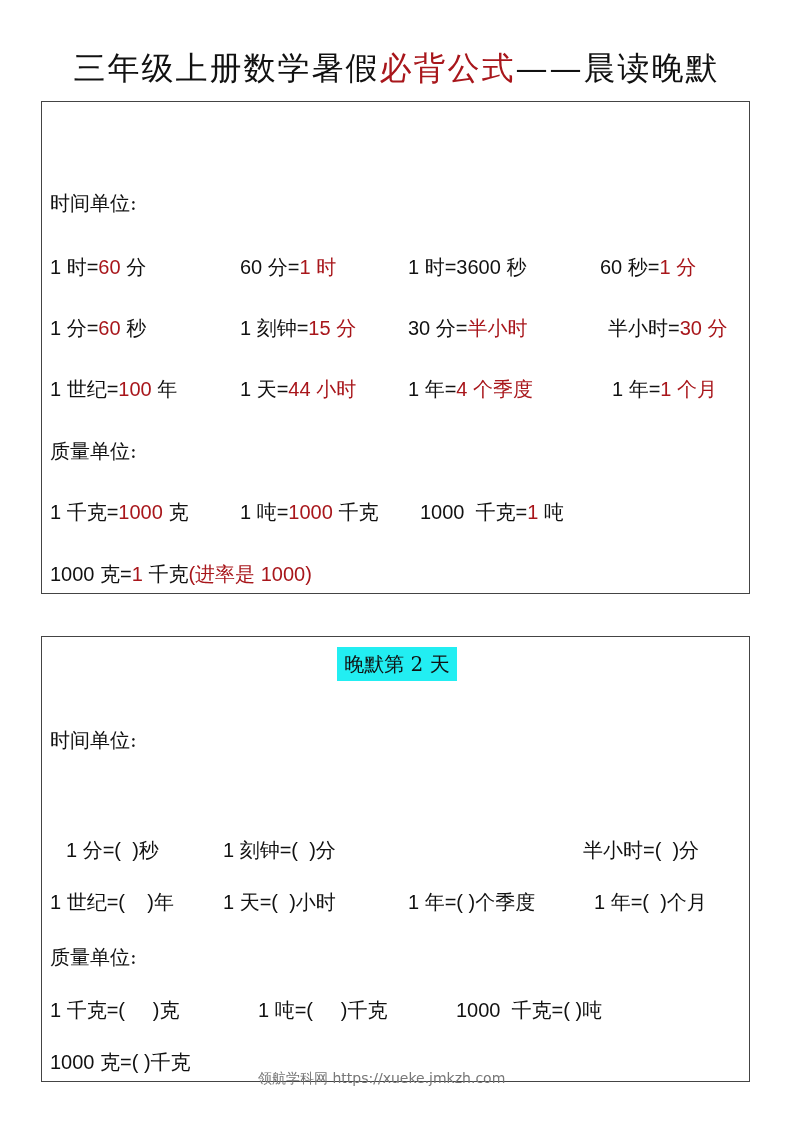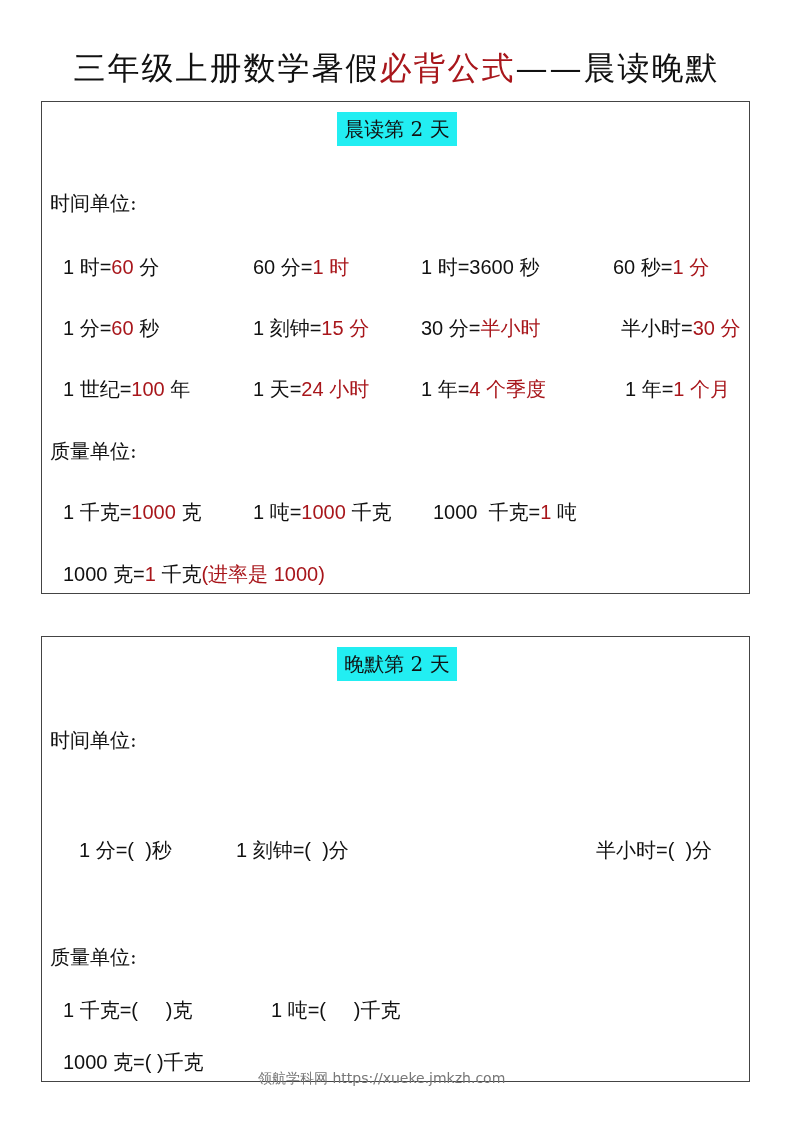--- a/index.html
+++ b/index.html
@@ -9,49 +9,48 @@
            font-size:32px; letter-spacing:2px; line-height:44px; }
   .title .red { color:#a8161b; }
   .box { position:absolute; left:41px; width:709px; border:1px solid #444; box-sizing:border-box; }
   .box1 { top:101px; height:493px; }
   .box2 { top:636px; height:446px; }
   .daytag { position:absolute; left:295px; width:120px; height:34px; background:#22eef2;
             font-size:20px; line-height:34px; text-align:center; }
   .row { position:absolute; left:0; width:709px; height:30px; font-size:20px; line-height:30px;
          font-family:"Liberation Sans","DejaVu Sans",sans-serif; }
   .head { font-family:"DejaVu Serif","Liberation Serif",serif; left:8px; }
-  .cell { position:absolute; top:0; white-space:pre;margin-left:13px; }
+  .cell { position:absolute; top:0; white-space:pre; }
   .r { color:#a8161b; }
   .watermark { position:absolute; left:258px; top:1070px; font-size:14px; color:#777;
                font-family:"DejaVu Sans",sans-serif; }
 </style>
 </head>
 <body>
 
 <div class="title"><span>三年级上册数学暑假</span><span class="red">必背公式</span><span>——晨读晚默</span></div>
 
 <div class="box box1">
-  <div class="daytag" style="top:10px">晨读第 2 天</div>
   <div class="row head" style="top:86px">时间单位:</div>
 
   <div class="row" style="top:150px">
     <span class="cell" style="left:8px"><span>1 时=</span><span class="r">60</span><span> 分</span></span>
     <span class="cell" style="left:198px"><span>60 分=</span><span class="r">1 时</span></span>
     <span class="cell" style="left:366px"><span>1 时=3600 秒</span></span>
     <span class="cell" style="left:558px"><span>60 秒=</span><span class="r">1 分</span></span>
   </div>
   <div class="row" style="top:211px">
     <span class="cell" style="left:8px"><span>1 分=</span><span class="r">60</span><span> 秒</span></span>
     <span class="cell" style="left:198px"><span>1 刻钟=</span><span class="r">15 分</span></span>
     <span class="cell" style="left:366px"><span>30 分=</span><span class="r">半小时</span></span>
     <span class="cell" style="left:566px"><span>半小时=</span><span class="r">30 分</span></span>
   </div>
   <div class="row" style="top:272px">
     <span class="cell" style="left:8px"><span>1 世纪=</span><span class="r">100</span><span> 年</span></span>
-    <span class="cell" style="left:198px"><span>1 天=</span><span class="r">24 小时</span></span>
+    <span class="cell" style="left:198px"><span>1 天=</span><span class="r">44 小时</span></span>
     <span class="cell" style="left:366px"><span>1 年=</span><span class="r">4 个季度</span></span>
     <span class="cell" style="left:570px"><span>1 年=</span><span class="r">1 个月</span></span>
   </div>
 
   <div class="row head" style="top:334px">质量单位:</div>
   <div class="row" style="top:395px">
     <span class="cell" style="left:8px"><span>1 千克=</span><span class="r">1000</span><span> 克</span></span>
     <span class="cell" style="left:198px"><span>1 吨=</span><span class="r">1000</span><span> 千克</span></span>
     <span class="cell" style="left:378px"><span>1000  千克=</span><span class="r">1</span><span> 吨</span></span>
   </div>
@@ -62,24 +61,31 @@
 
 <div class="box box2">
   <div class="daytag" style="top:10px">晚默第 2 天</div>
   <div class="row head" style="top:88px">时间单位:</div>
 
   <div class="row" style="top:198px">
     <span class="cell" style="left:24px">1 分=(  )秒</span>
     <span class="cell" style="left:181px">1 刻钟=(  )分</span>
     <span class="cell" style="left:541px">半小时=(  )分</span>
   </div>
+  <div class="row" style="top:250px">
+    <span class="cell" style="left:8px">1 世纪=(    )年</span>
+    <span class="cell" style="left:181px">1 天=(  )小时</span>
+    <span class="cell" style="left:366px">1 年=( )个季度</span>
+    <span class="cell" style="left:552px">1 年=(  )个月</span>
+  </div>
 
   <div class="row head" style="top:305px">质量单位:</div>
   <div class="row" style="top:358px">
     <span class="cell" style="left:8px">1 千克=(     )克</span>
     <span class="cell" style="left:216px">1 吨=(     )千克</span>
+    <span class="cell" style="left:414px">1000  千克=( )吨</span>
   </div>
   <div class="row" style="top:410px">
     <span class="cell" style="left:8px">1000 克=( )千克</span>
   </div>
 </div>
 
 <div class="watermark">领航学科网 https://xueke.jmkzh.com</div>
 
 </body></html>

